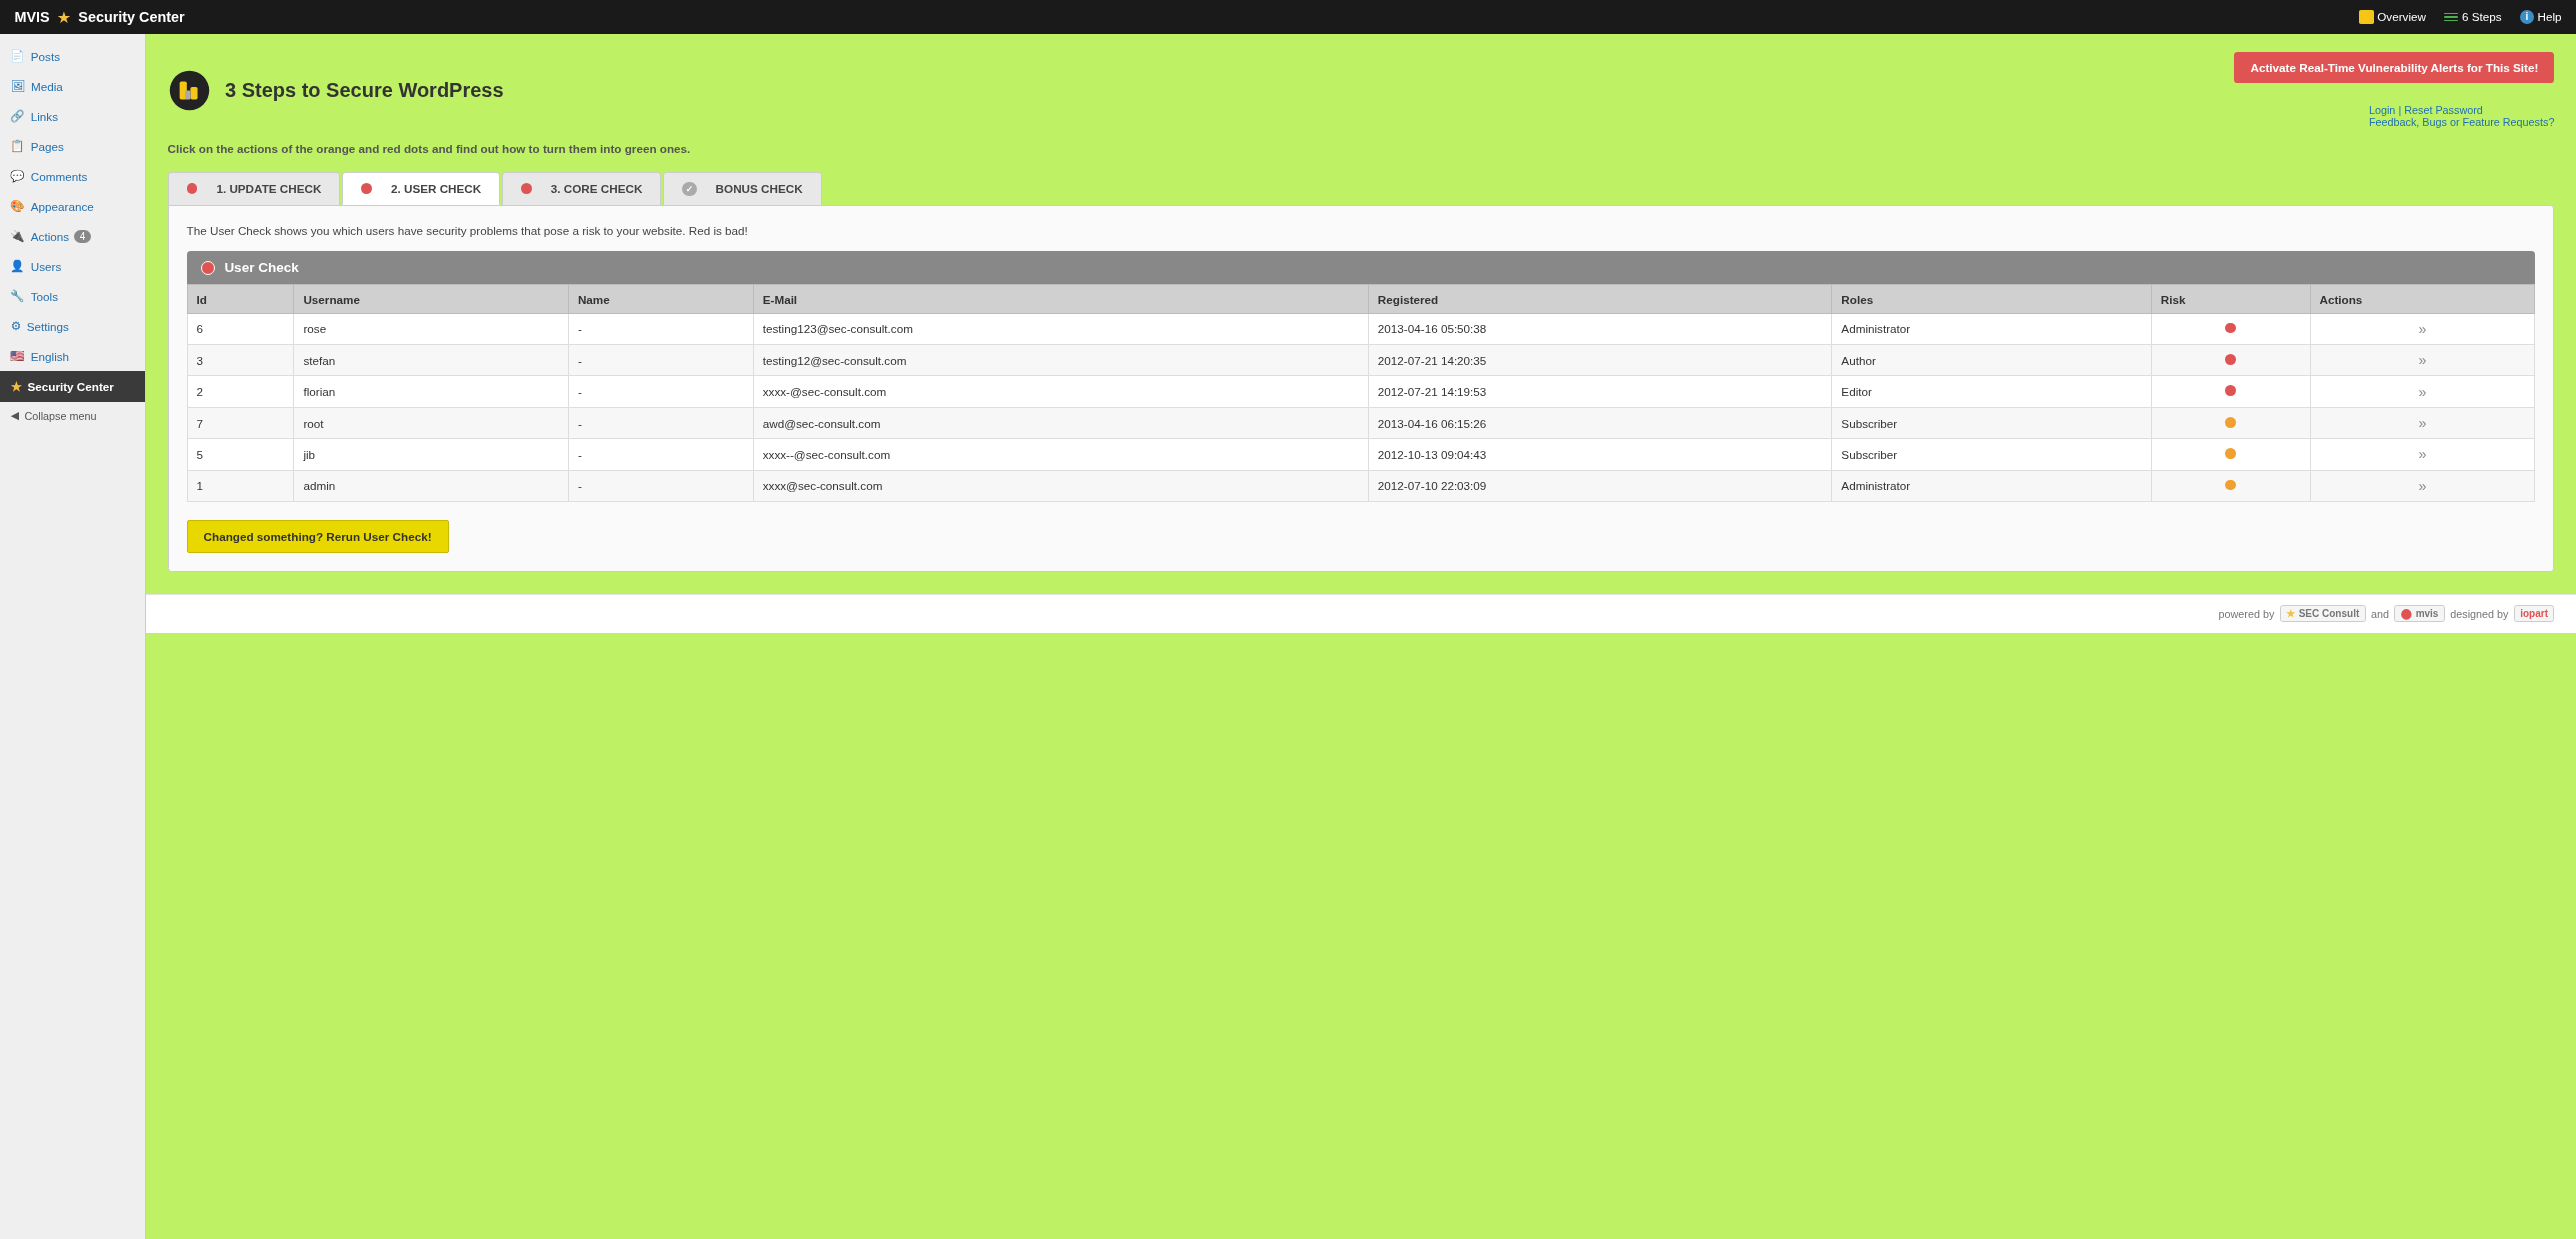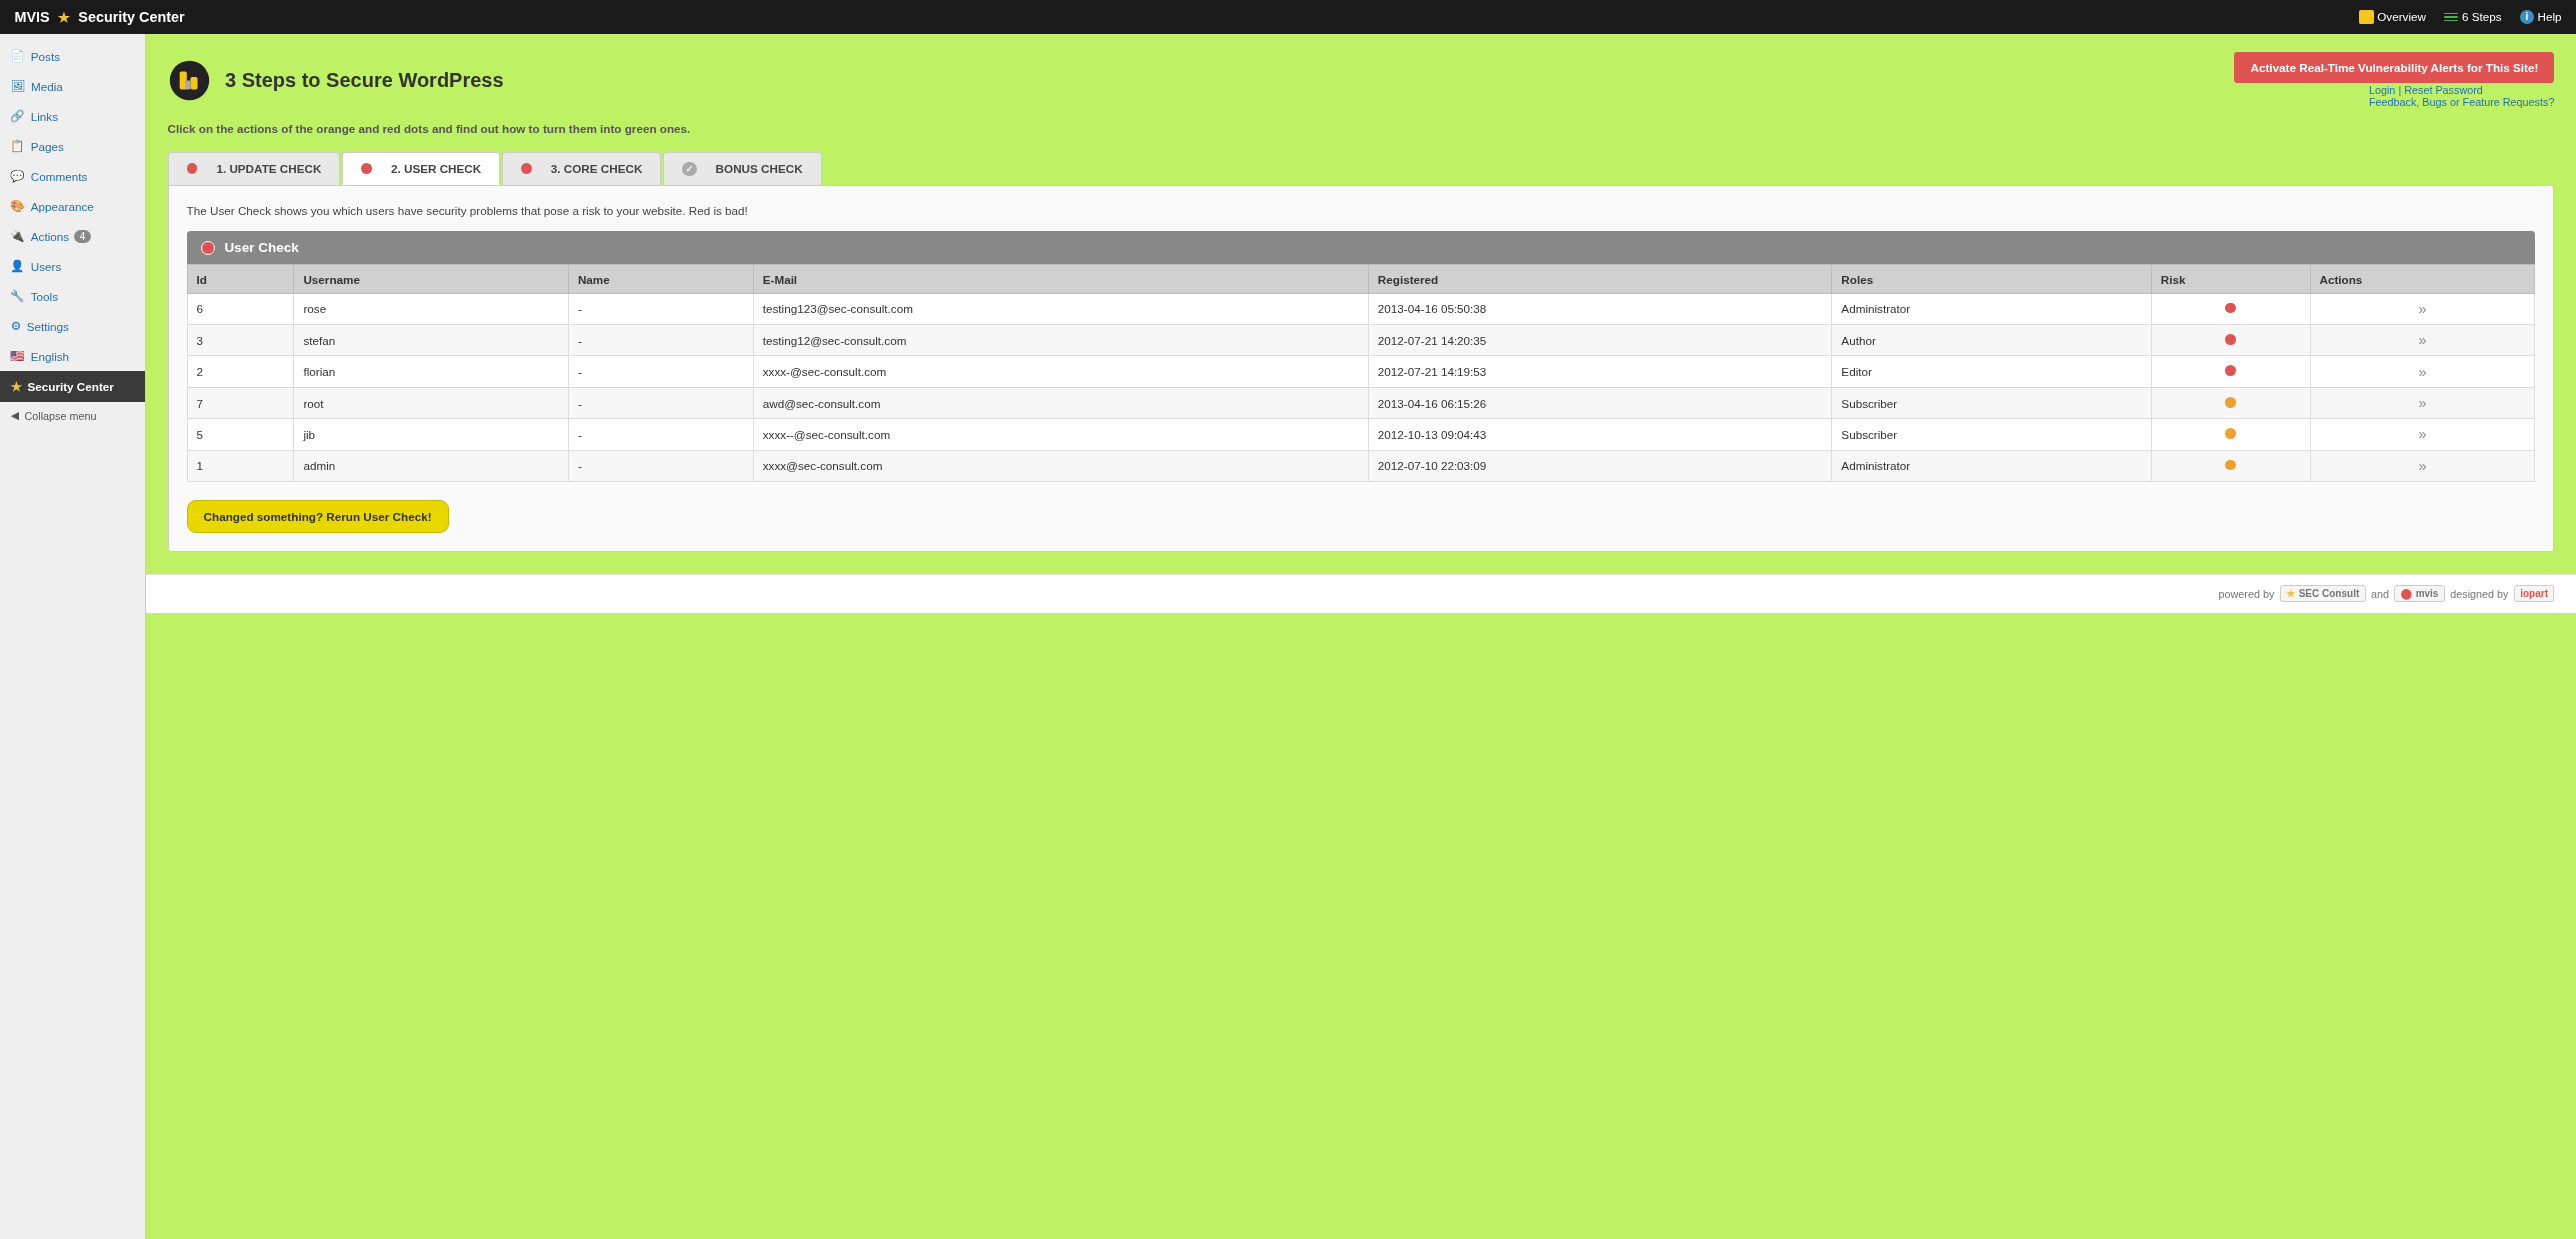--- a/index.html
+++ b/index.html
@@ -69,21 +69,21 @@
       align-items: center;
       padding: 18px 21.6px 14.4px;
       gap: 14.4px;
     }
     .page-icon {
       width: 43px;
       height: 43px;
       flex-shrink: 0;
     }
     .page-title-text { font-size: 20px; font-weight: bold; color: #333; }
-    .page-header-actions { margin-left: auto; display: flex; flex-direction: column; align-items: flex-end; gap: 1px; }
+    .page-header-actions { margin-left: auto; display: flex; flex-direction: column; align-items: flex-end; gap: 21px; }
     .activate-btn {
       background: #e05353;
       color: #fff;
       border: none;
       padding: 9px 16px;
       font-size: 11.7px;
       font-weight: bold;
       border-radius: 3.6px;
       cursor: pointer;
     }
@@ -173,21 +173,21 @@
 
     
     .rerun-section { margin-top: 18px; }
     .rerun-btn {
       background: #e8d800;
       color: #333;
       border: 0.9px solid #c8b800;
       padding: 9px 16px;
       font-size: 11.7px;
       font-weight: bold;
-      border-radius: 9px;
+      border-radius: 2px;
       cursor: pointer;
     }
 
     
     .footer {
       background: #fff;
       border-top: 0.9px solid #e0e0e0;
       padding: 10.8px 21.6px;
       text-align: right;
       font-size: 10.8px;

